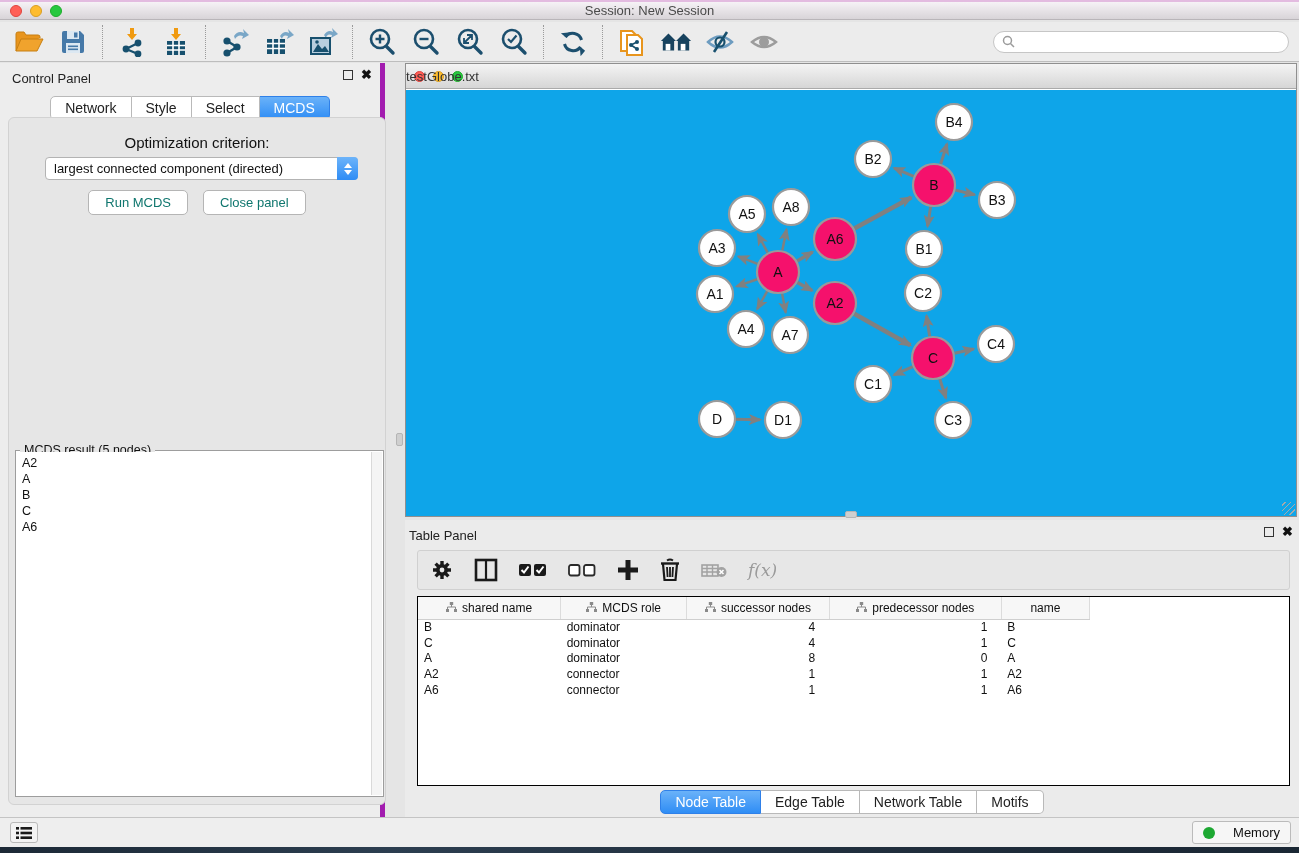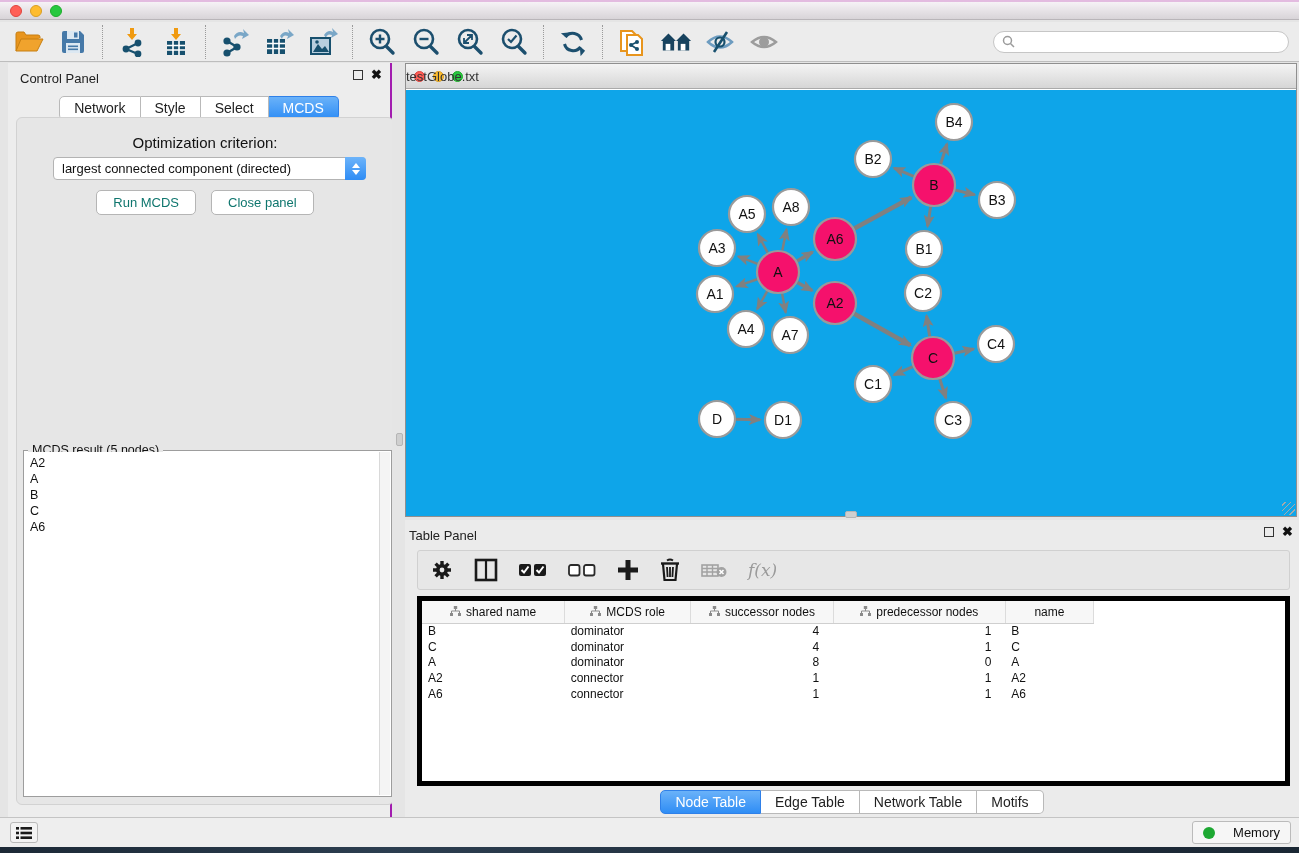--- a/index.html
+++ b/index.html
@@ -24,21 +24,21 @@
   .tb-sep { width:1px; height:34px; border-left:1px dotted #9a9a9a; }
   .tb-btn { width:32px; height:32px; display:flex; align-items:center; justify-content:center; }
   .search-wrap { margin-left:auto; margin-right:10px; width:296px; height:22px; background:#fff;
     border:1px solid #c6c6c6; border-radius:11px; display:flex; align-items:center; padding:0 8px; gap:5px; }
   .search-wrap input { border:none; outline:none; flex:1; font-size:12px; background:transparent; }
 
   
   .main { position:absolute; left:0; top:63px; width:1299px; height:754px; }
 
   
-  .control-panel { position:absolute; left:8px; top:0; width:385px; height:754px; background:#ededed; border-right:3px solid #a21caf; }
+  .control-panel { position:absolute; left:0; top:0; width:385px; height:754px; background:#ededed; border-right:5px solid #a21caf; }
   .panel-header { position:relative; height:28px; }
   .panel-header .ph-title { position:absolute; left:12px; top:8px; font-size:13px; color:#222; }
   .panel-controls { position:absolute; right:8px; top:7px; display:flex; gap:8px; align-items:center; }
   .float-box { width:10px; height:10px; border:1.5px solid #333; display:inline-block; }
   .close-x { font-size:13px; font-weight:bold; color:#111; line-height:10px; }
   .cp-tabs { position:absolute; left:0; top:33px; width:100%; display:flex; justify-content:center; }
   .tab-btn { font-size:14px; padding:3px 14px; background:#fff; border:1px solid #b9b9b9; border-left:none; color:#222; }
   .tab-btn:first-child { border-left:1px solid #b9b9b9; border-radius:5px 0 0 5px; }
   .tab-btn:last-child { border-radius:0 5px 5px 0; }
   .tab-btn.sel { background:linear-gradient(#6ab2f9,#2f8df5); color:#fff; border-color:#2f80e8; }
@@ -73,21 +73,21 @@
   .net-canvas { position:absolute; left:0; top:26px; right:0; bottom:0; background:#0ea5e9; overflow:hidden;padding-left:6px; }
   .resize-grip { position:absolute; right:1px; bottom:1px; width:13px; height:13px;
     background:repeating-linear-gradient(135deg, transparent 0 2px, #a9a9a9 2px 3px, transparent 3px 4px); }
 
   
   .table-panel { position:absolute; left:13px; top:457px; width:894px; height:297px; background:#ebebeb; }
   .tp-toolbar { position:absolute; left:12px; top:30px; width:873px; height:40px; background:#e7e7e7;
     border:1px solid #d0d0d0; border-radius:3px; display:flex; align-items:center; gap:21px; padding-left:13px; }
   .tp-icon { display:flex; align-items:center; justify-content:center; }
   .fx-label { font-family:"DejaVu Serif", serif; font-style:italic; font-size:17px; color:#9a9a9a; }
-  .tp-tablewrap { position:absolute; left:12px; top:76px; width:873px; height:190px; background:#fff; border:5px solid #000000; overflow:hidden; }
+  .tp-tablewrap { position:absolute; left:12px; top:76px; width:873px; height:190px; background:#fff; border:1px solid #000000; overflow:hidden; }
   table.node-table { border-collapse:collapse; width:672px; table-layout:fixed; }
   .node-table th { height:22px; font-size:12px; font-weight:normal; color:#111; background:#f7f7f7;
     border-right:1px solid #dcdcdc; border-bottom:1px solid #cfcfcf; }
   .node-table th .th-inner { display:flex; align-items:center; justify-content:center; gap:5px; }
   .node-table td { font-size:12px; color:#111; height:15.8px; padding:0 6px; white-space:nowrap; }
   .node-table td.al { text-align:left; } .node-table td.ar { text-align:right; padding-right:14px; }
   .tp-tabs { position:absolute; left:0; top:270px; width:100%; display:flex; justify-content:center; }
 
   
   .statusbar { position:absolute; left:0; top:817px; width:100%; height:30px; background:#eeeeee; border-top:1px solid #c4c4c4; }
@@ -105,20 +105,21 @@
 <body>
 
 <div class="app">
 
   <div class="titlebar">
     <div class="traffic">
       <span class="tl red"></span>
       <span class="tl yellow"></span>
       <span class="tl green"></span>
     </div>
+    <div class="title">Session: New Session</div>
   </div>
 
   <div class="toolbar">
     <div class="tb-group">
       <span class="tb-btn">
         <svg width="30" height="26" viewBox="0 0 30 26">
             <path d="M2 22 L2 5 Q2 3 4 3 L10 3 L12 6 L24 6 Q26 6 26 8 L26 9" fill="#e8951d" stroke="#c77f12" stroke-width="1"></path>
             <path d="M2 22 L7 10 L29 10 L23 22 Z" fill="#f0a32d" stroke="#c77f12" stroke-width="1"></path>
           </svg>
       </span>

